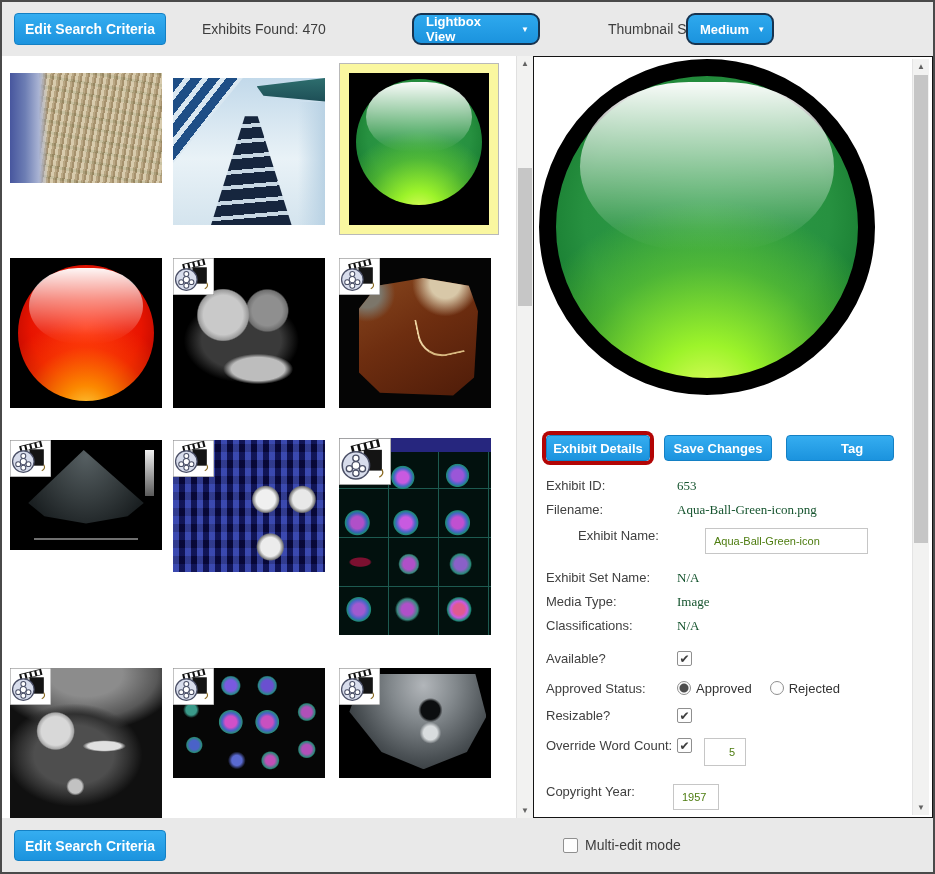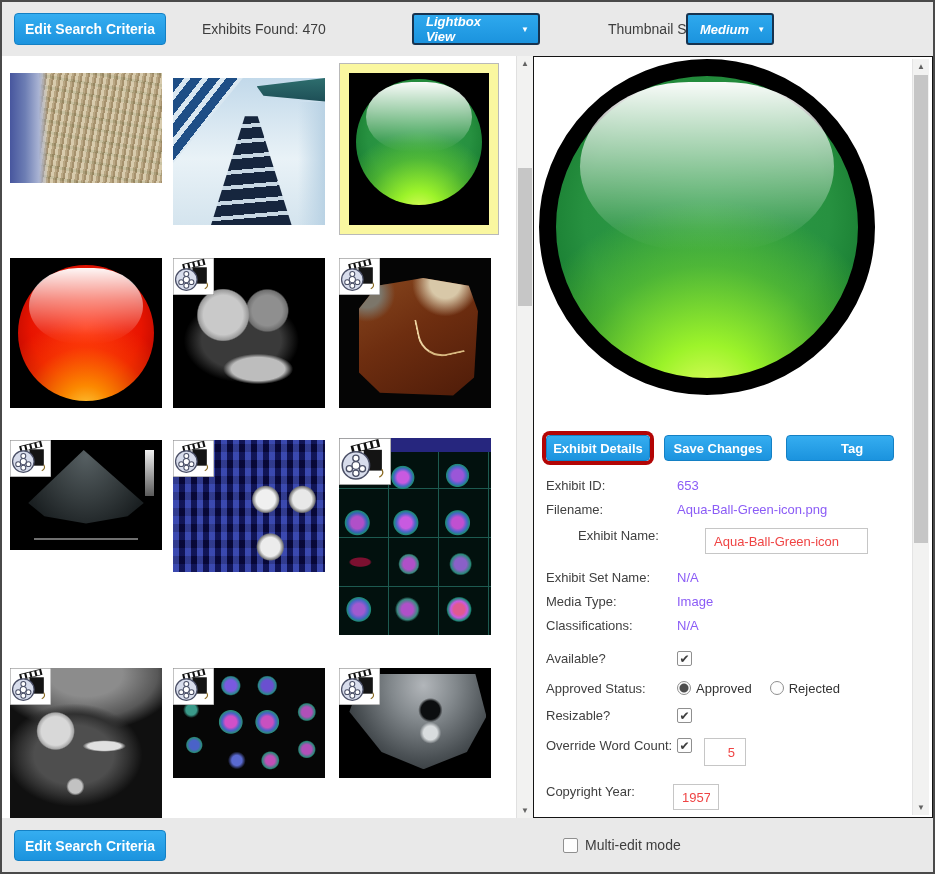--- a/index.html
+++ b/index.html
@@ -7,22 +7,22 @@
   .app { position: relative; width: 935px; height: 874px; border: 2px solid #4a4a4a; background: #e9e9e9; overflow: hidden; }
 
   
   .topbar { position: absolute; left: 0; top: 0; width: 931px; height: 54px; background: #e9e9e9; }
   .btn { display: flex; align-items: center; justify-content: center;
          background: linear-gradient(180deg,#35adf0,#1b93de); color: #fff; font-weight: bold;
          font-size: 14px; border: 1px solid #1480c4; border-radius: 4px; cursor: pointer; }
   .topbar .edit-btn { position: absolute; left: 12px; top: 11px; width: 152px; height: 32px; }
   .found { position: absolute; left: 200px; top: 19px; font-size: 14px; color: #3d3d3d; }
   .dropdown { position: absolute; display: flex; align-items: center; justify-content: space-between;
-              background: linear-gradient(180deg,#2ea9ee,#1b93de); border: 2px solid #17334f; border-radius: 3px;
-              color: #fff; font-weight: bold; font-size: 13px; padding: 0 9px 0 12px; cursor: pointer; font-style: italic; }
+              background: linear-gradient(180deg,#2ea9ee,#1b93de); border: 2px solid #17334f; border-radius: 9px;
+              color: #fff; font-weight: bold; font-size: 13px; padding: 0 9px 0 12px; cursor: pointer; }
   .dd-view { left: 410px; top: 11px; width: 128px; height: 32px; }
   .dd-size { left: 684px; top: 11px; width: 88px; height: 32px; }
   .caret { font-size: 8px; margin-left: 8px; }
   .size-label { position: absolute; left: 606px; top: 19px; font-size: 14px; color: #3d3d3d; }
 
   
   .left-panel { position: absolute; left: 0; top: 54px; width: 514px; height: 762px; background: #fff; overflow: hidden; }
   .thumb { position: absolute; overflow: hidden; cursor: pointer; background: #000; }
   .vid { position: absolute; left: 0; top: 0; width: 41px; height: 37px; z-index: 3; }
 
@@ -153,27 +153,27 @@
   .rp-scroll { right: 3px; top: 2px; bottom: 2px; width: 17px; left: auto; border-left: 1px solid #e4e4e4; }
 
   .btn-row { position: absolute; left: 12px; top: 378px; width: 350px; display: flex; gap: 14px; }
   .btn-row .btn { height: 26px; font-size: 13px; }
   .b-details { width: 104px; box-shadow: 0 0 0 4px #b30505; }
   .b-save { width: 108px; }
   .b-tag { width: 108px; padding-left: 24px; }
 
   .frow { position: absolute; left: 12px; display: flex; align-items: flex-start; font-size: 13px; color: #404040; }
   .flabel { width: 131px; flex: none; }
-  .fvalue { color: #8b5cf6; }
+  .fvalue { color: #14532d; font-family: Liberation Serif, serif; }
   .r-id { top: 421px; } .r-file { top: 445px; } .r-name { top: 471px; }
   .r-set { top: 513px; } .r-media { top: 537px; } .r-class { top: 561px; }
   .r-avail { top: 594px; } .r-appr { top: 624px; } .r-resiz { top: 651px; }
   .r-ovr { top: 681px; } .r-copy { top: 727px; }
 
-  .tinput { border: 1px solid #c6c6c6; height: 26px; font-size: 13px; color: #ef4444;
+  .tinput { border: 1px solid #c6c6c6; height: 26px; font-size: 11px; color: #4d7c0f;
             font-family: "Liberation Sans", sans-serif; padding: 0 8px; background: #fff; }
   .in-name { width: 163px; }
   .in-ovr { width: 42px; height: 28px; text-align: right; padding-right: 10px; margin-left: 12px; }
   .in-year { width: 46px; }
 
   .checkbox { display: inline-flex; align-items: center; justify-content: center; width: 15px; height: 15px;
               border: 1px solid #8f8f8f; border-radius: 2px; background: #fdfdfd; font-size: 12px;
               color: #3c3c3c; line-height: 1; cursor: pointer; }
   .radio { display: inline-block; width: 14px; height: 14px; border: 1px solid #8f8f8f; border-radius: 50%;
            background: #fdfdfd; cursor: pointer; margin-right: 5px; flex: none; }

